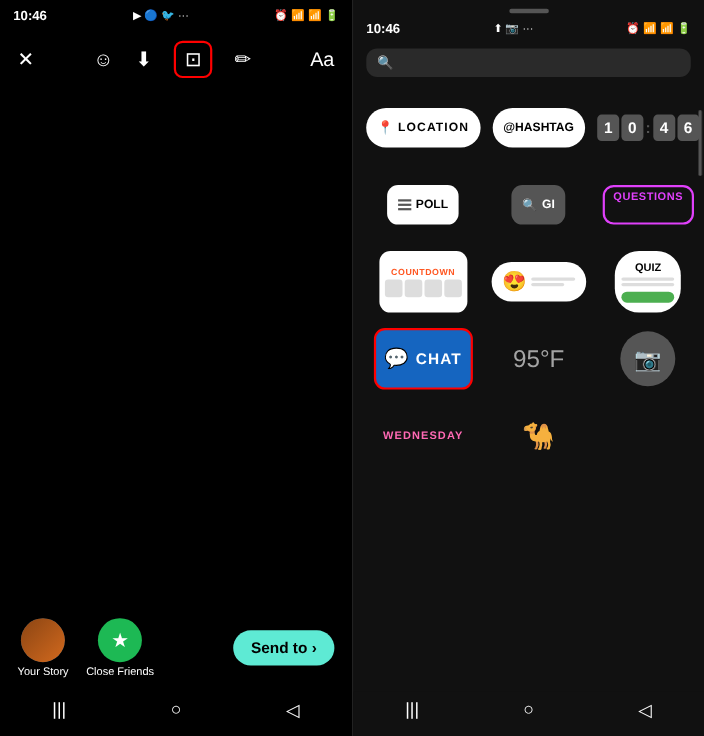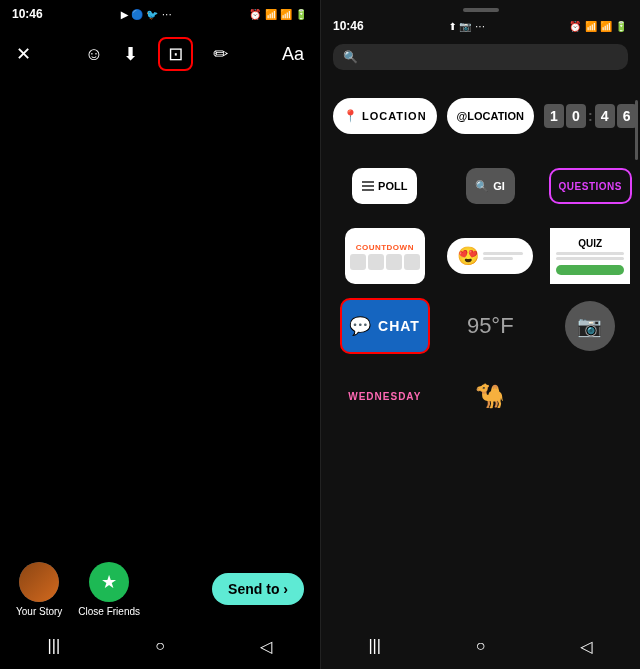--- a/index.html
+++ b/index.html
@@ -299,21 +299,20 @@
     .gif-text { color: #fff; font-size: 11px; font-weight: 700; }
 
     
     .sticker-questions {
       background: transparent;
       border: 2px solid #e040fb;
       border-radius: 10px;
       padding: 4px 8px;
       height: 36px;
       display: flex;
-      align-items: center;
     }
     .questions-text { color: #e040fb; font-size: 10px; font-weight: 700; letter-spacing: 0.5px; }
 
     .sticker-countdown {
       background: #fff;
       border-radius: 10px;
       padding: 4px 6px;
       height: 56px;
       display: flex;
       flex-direction: column;
@@ -337,24 +336,24 @@
     }
     .emoji-face { font-size: 18px; }
     .emoji-bar-wrap { display: flex; flex-direction: column; gap: 2px; }
     .emoji-bar { height: 3px; background: #ddd; border-radius: 2px; }
     .emoji-bar-1 { width: 40px; }
     .emoji-bar-2 { width: 30px; }
 
     
     .sticker-quiz {
       background: #fff;
-      border-radius: 0;
+      border-radius: 22px;
       padding: 4px 6px;
       height: 56px;
-      width: 80px;
+      width: 60px;
       display: flex;
       flex-direction: column;
       align-items: center;
       justify-content: center;
       gap: 3px;
     }
     .quiz-label { color: #000; font-size: 10px; font-weight: 700; }
     .quiz-lines { display: flex; flex-direction: column; gap: 2px; width: 100%; }
     .quiz-line { height: 3px; background: #ddd; border-radius: 2px; width: 100%; }
     .quiz-btn { background: #4caf50; border-radius: 10px; height: 10px; width: 100%; margin-top: 2px; }
@@ -502,21 +501,21 @@
   <div class="stickers-grid">
 
     <div class="sticker-item">
       <div class="sticker-location">
         <span class="loc-pin">📍</span>
         <span class="loc-text">LOCATION</span>
       </div>
     </div>
     <div class="sticker-item">
       <div class="sticker-mention">
-        <span class="mention-text">@LOCATION</span>
+        <span class="mention-text">@HASHTAG</span>
       </div>
     </div>
 
     <div class="sticker-item">
       <div class="sticker-clock">
         <div class="clock-digit">1</div>
         <div class="clock-digit">0</div>
         <span class="clock-colon">:</span>
         <div class="clock-digit">4</div>
         <div class="clock-digit">6</div>

